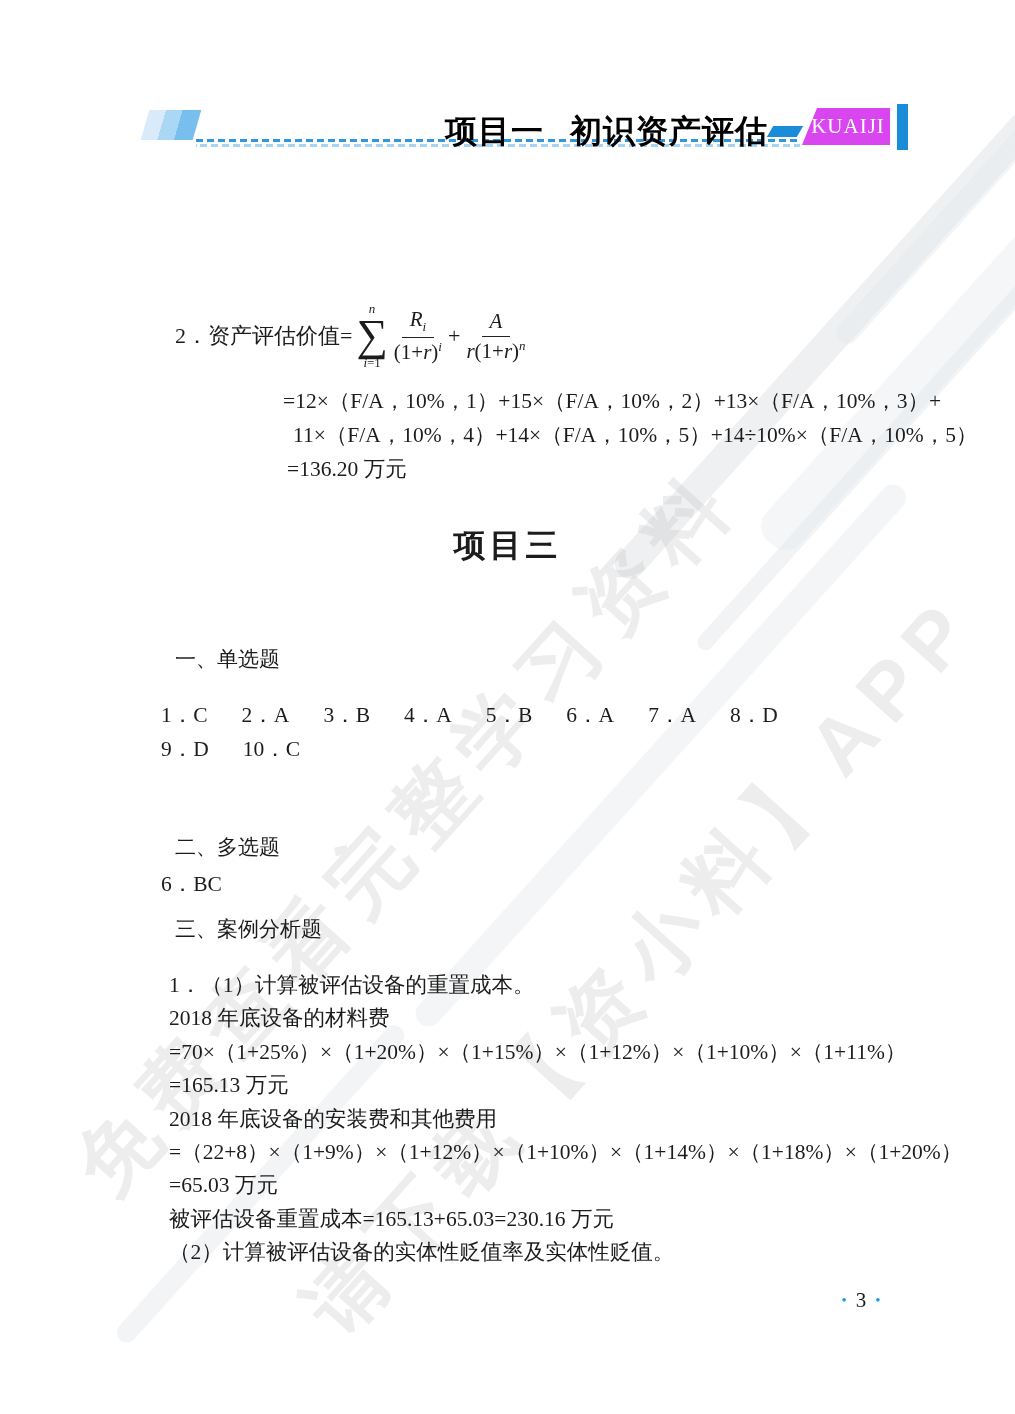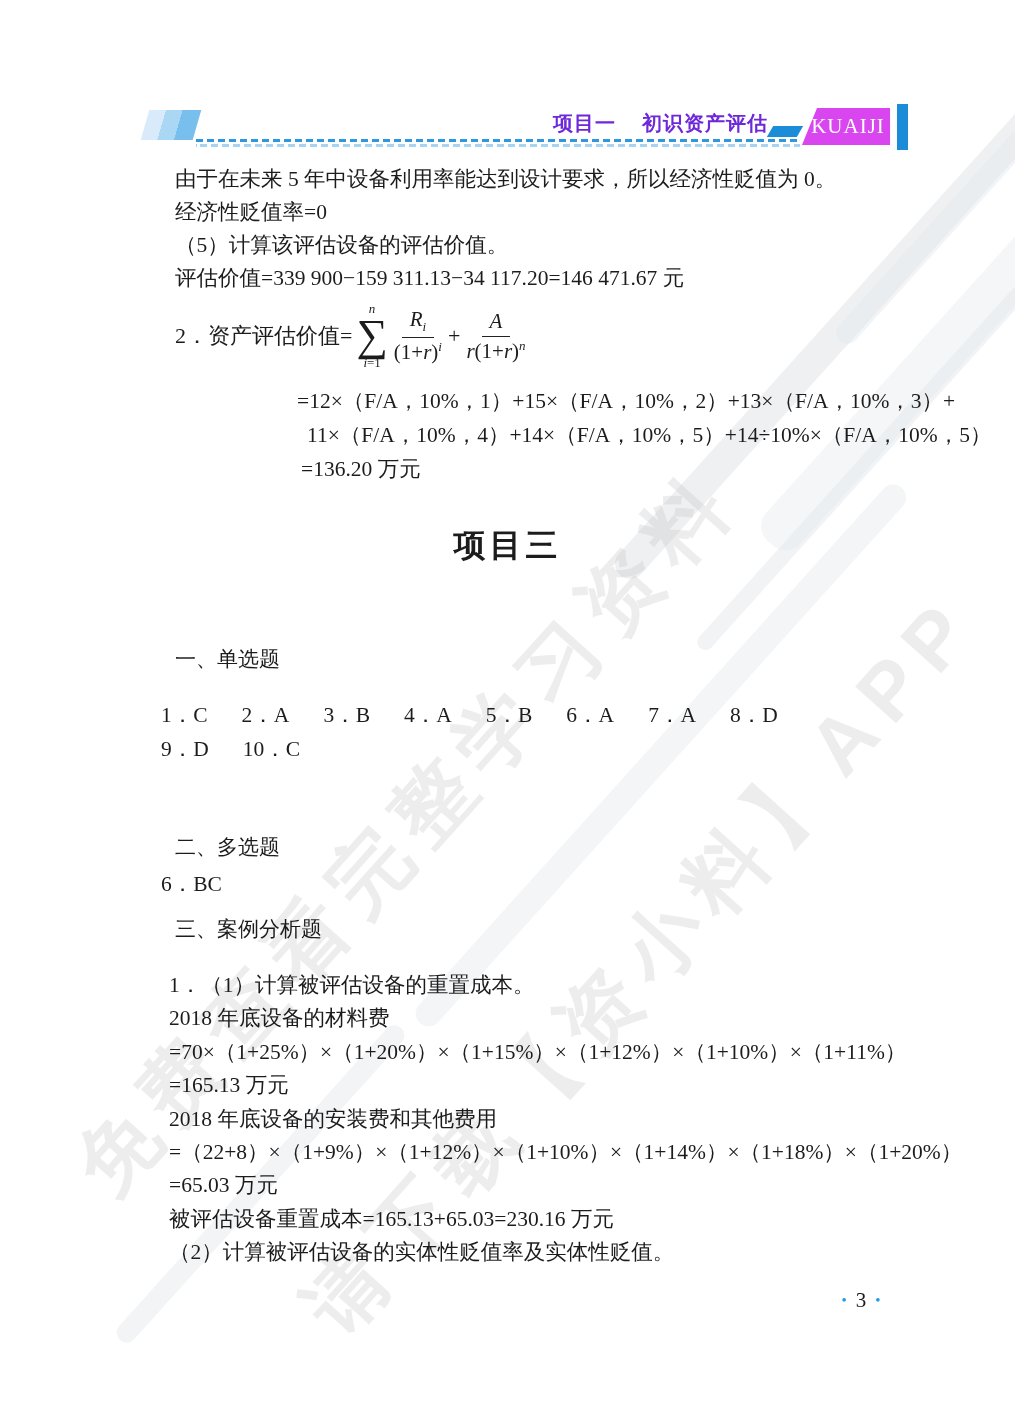--- a/index.html
+++ b/index.html
@@ -17,21 +17,21 @@
   .wm1{left:92px;top:1128px;}
   .wm2{left:322px;top:1268px;}
   
   .hdr-para{position:absolute;left:145px;top:110px;width:52px;height:30px;transform:skewX(-16deg);
     background:linear-gradient(90deg,#d9ebfa 0 32%,#aad7f4 32% 64%,#79bfed 64% 100%);}
   .hdr-dots{position:absolute;left:196px;top:139px;width:604px;height:8px;}
   .hdr-dots .d1{height:3px;background:repeating-linear-gradient(90deg,#2f97dd 0 7px,transparent 7px 11px);}
   .hdr-dots .d2{height:3px;margin-top:2px;background:repeating-linear-gradient(90deg,#a6d4f2 0 7px,transparent 7px 11px);background-position:4px 0;}
   .hdr-title{
     position:absolute;right:247px;top:110px;font-family:"Liberation Sans","DejaVu Sans",sans-serif;
-    font-weight:bold;font-size:20px;color:#6d28d9;letter-spacing:1px;white-space:nowrap;
+    font-weight:bold;font-size:32px;color:#000000;letter-spacing:1px;white-space:nowrap;
   }
   .hdr-title .gap{display:inline-block;width:26px;}
   .hdr-dash{position:absolute;left:770px;top:126px;width:30px;height:11px;background:#1b8dd8;transform:skewX(-30deg);}
   .logo-box{
     position:absolute;left:802px;top:108px;width:88px;height:37px;background:#d946ef;
     clip-path:polygon(15px 0,100% 0,100% 100%,0 100%);
     display:flex;align-items:center;justify-content:center;padding-left:4px;box-sizing:border-box;
     color:#ffffff;font-family:"Liberation Serif","DejaVu Serif",serif;font-size:21px;letter-spacing:1px;
   }
   .logo-bar{position:absolute;left:897px;top:104px;width:11px;height:46px;background:#1b8dd8;}
@@ -42,21 +42,21 @@
   .sigma-wrap{display:inline-flex;flex-direction:column;align-items:center;margin:0 4px;line-height:1;}
   .sigma-wrap .sig{font-size:44px;line-height:.9;}
   .sigma-wrap .sig-top,.sigma-wrap .sig-bot{font-size:13px;line-height:1.1;}
   .it{font-style:italic;}
   .frac{display:inline-flex;flex-direction:column;align-items:center;margin:0 2px;font-size:21px;}
   .frac .num{padding:0 8px 2px 8px;border-bottom:1.5px solid #222;line-height:1.15;}
   .frac .den{padding-top:2px;line-height:1.15;}
   .frac sub{font-size:13px;}
   .frac sup{font-size:13px;}
   .f-plus{margin:0 4px;}
-  .calc{left:283px;top:384px;line-height:34px;margin-left:14px;}
+  .calc{left:283px;top:384px;line-height:34px;}
   .calc .ln2{padding-left:10px;}
   .calc .ln3{padding-left:4px;}
   .chapter-heading{
     position:absolute;left:0;top:524px;width:100%;text-align:center;
     font-size:32px;font-weight:bold;letter-spacing:4px;
   }
   .sec-heading{
     position:absolute;left:175px;font-family:"Liberation Sans","DejaVu Sans",sans-serif;
     font-size:21px;white-space:nowrap;
   }
@@ -89,26 +89,20 @@
     <div class="d1"></div>
     <div class="d2"></div>
   </div>
   <div class="hdr-title">
     <span>项目一</span><span class="gap"></span><span>初识资产评估</span>
   </div>
   <div class="hdr-dash"></div>
   <div class="logo-box">KUAIJI</div>
   <div class="logo-bar"></div>
 
-  <div class="textblock intro">
-    <div>由于在未来 5 年中设备利用率能达到设计要求，所以经济性贬值为 0。</div>
-    <div>经济性贬值率=0</div>
-    <div>（5）计算该评估设备的评估价值。</div>
-    <div>评估价值=339 900−159 311.13−34 117.20=146 471.67 元</div>
-  </div>
 
   <div class="formula-row">
     <span class="f-label">2．资产评估价值=</span>
     <span class="sigma-wrap">
       <span class="sig-top it">n</span>
       <span class="sig">∑</span>
       <span class="sig-bot"><span class="it">i</span><span>=1</span></span>
     </span>
     <span class="frac">
       <span class="num"><span class="it">R</span><sub class="it">i</sub></span>

